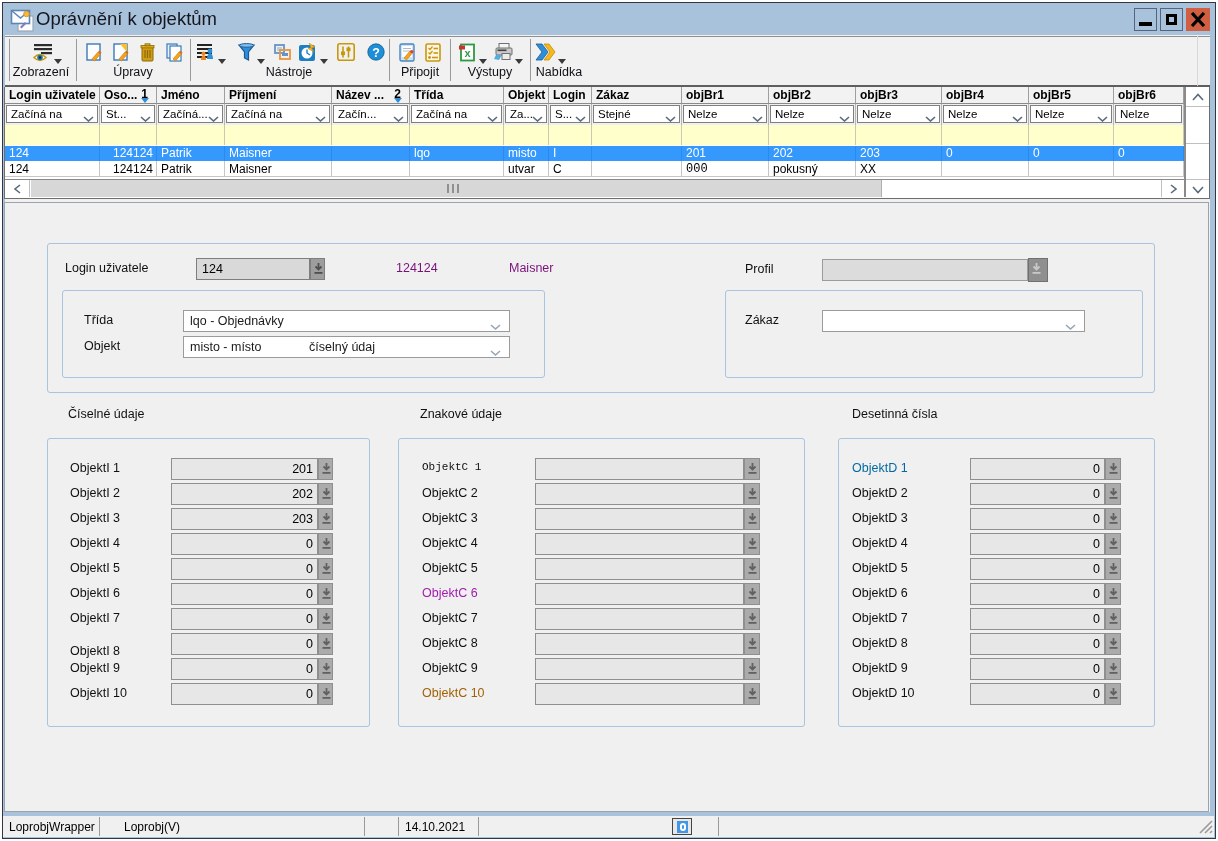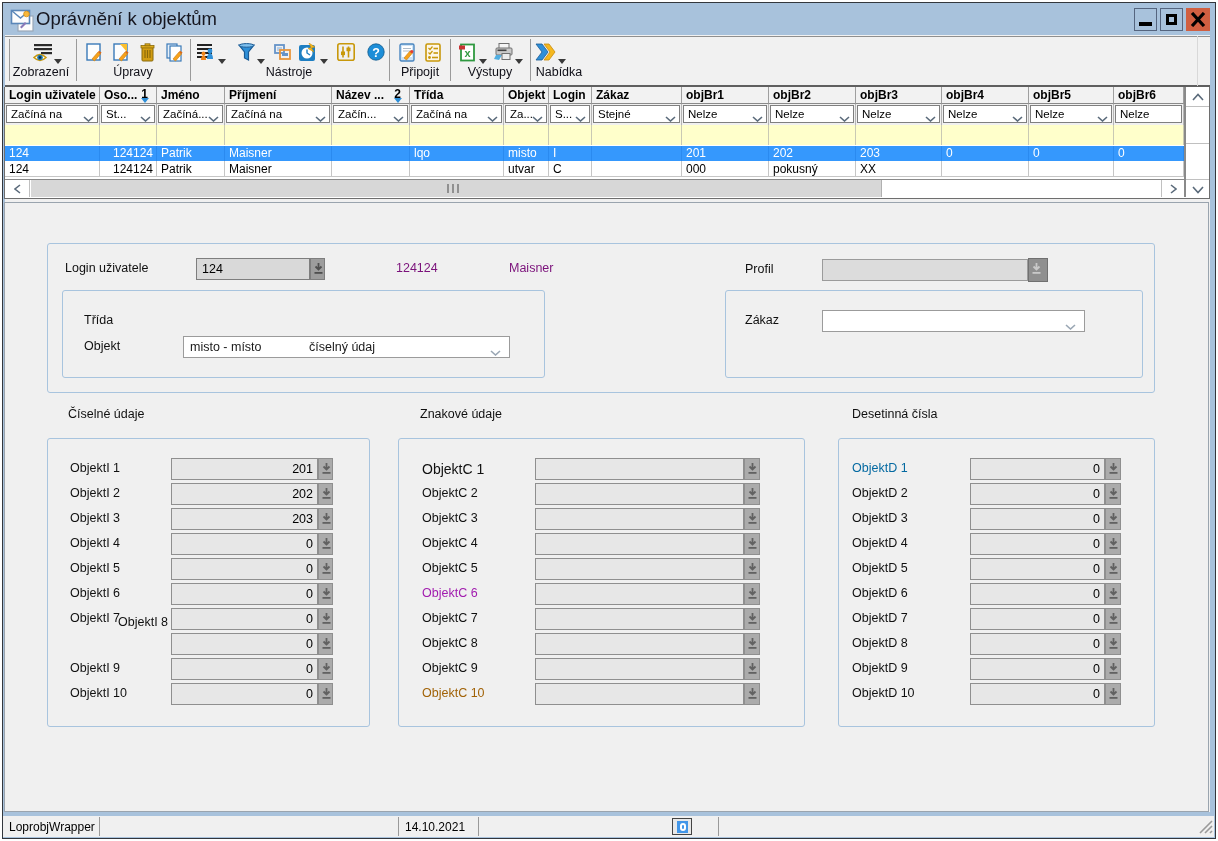--- a/index.html
+++ b/index.html
@@ -319,21 +319,21 @@
 <div class="grow">
 <div class="wcell" style="width:95px;">124</div>
 <div class="wcell" style="width:57px;text-align:right;">124124</div>
 <div class="wcell" style="width:68px;">Patrik</div>
 <div class="wcell" style="width:107px;">Maisner</div>
 <div class="wcell" style="width:78px;"></div>
 <div class="wcell" style="width:94px;"></div>
 <div class="wcell" style="width:45px;">utvar</div>
 <div class="wcell" style="width:43px;">C</div>
 <div class="wcell" style="width:90px;"></div>
-<div class="wcell" style="width:87px;">000</div>
+<div class="wcell" style="width:87px;font-family:Liberation Mono, monospace;">000</div>
 <div class="wcell" style="width:87px;">pokusný</div>
 <div class="wcell" style="width:86px;">XX</div>
 <div class="wcell" style="width:87px;"></div>
 <div class="wcell" style="width:85px;"></div>
 <div class="wcell" style="width:70px;"></div>
 </div>
 </div>
 <div class="abs" style="left:0;top:92px;width:1179px;height:17px;background:#fff;border-top:1px solid #8a8a8a">
 <div class="abs" style="left:0;top:0;width:25px;height:17px;border-right:1px solid #c0c0c0;text-align:center"><svg style="margin-top:4px" width="7" height="10" viewBox="0 0 7 10">
               <polyline points="6,1 1,5 6,9" fill="none" stroke="#5a6a7a" stroke-width="1.6"></polyline>
@@ -378,41 +378,44 @@
 <div class="lbl" style="left:740px;top:59px;color:#101010;font-size:12.5px;">Profil</div>
 <div class="abs" style="left:817px;top:56px;width:206px;height:22px;background:#dcdcdc;border:1px solid #9b9b9b"></div>
 <div class="spinbtn" style="left:1023px;top:55px;width:20px;height:24px;background:#8f8f8f;border-color:#707070">
           <svg style="position:absolute;left:2px;top:4px" width="11" height="13" viewBox="0 0 11 13">
             <path d="M5.5 0 L5.5 6 M2.5 3.5 L5.5 6.5 L8.5 3.5" stroke="#c9c9c9" stroke-width="1.8" fill="none"></path>
             <rect x="1.5" y="9" width="8" height="1.8" fill="#c9c9c9"></rect>
           </svg>
         </div>
 <div class="lbl" style="left:79px;top:110px;color:#101010;font-size:12.5px;">Třída</div>
 <div class="lbl" style="left:79px;top:136px;color:#101010;font-size:12.5px;">Objekt</div>
+<div class="ddown" style="left:178px;top:107px;width:327px">lqo - Objednávky<span class="abs" style="right:8px;top:8px"><svg width="11" height="6" viewBox="0 0 11 6">
+              <polyline points="1,1 5.5,5 10,1" fill="none" stroke="#9aa7b4" stroke-width="1.6"></polyline>
+            </svg></span></div>
 <div class="ddown" style="left:178px;top:133px;width:327px">misto - místo<span class="abs" style="left:125px;top:3px">číselný údaj</span><span class="abs" style="right:8px;top:8px"><svg width="11" height="6" viewBox="0 0 11 6">
               <polyline points="1,1 5.5,5 10,1" fill="none" stroke="#9aa7b4" stroke-width="1.6"></polyline>
             </svg></span></div>
 <div class="lbl" style="left:740px;top:110px;color:#101010;font-size:12.5px;">Zákaz</div>
 <div class="ddown" style="left:817px;top:107px;width:263px">
           <span class="abs" style="right:8px;top:8px"><svg width="11" height="6" viewBox="0 0 11 6">
               <polyline points="1,1 5.5,5 10,1" fill="none" stroke="#9aa7b4" stroke-width="1.6"></polyline>
             </svg></span>
         </div>
 <div class="lbl" style="left:63px;top:204px;color:#101010;font-size:12.5px;">Číselné údaje</div>
 <div class="lbl" style="left:415px;top:204px;color:#101010;font-size:12.5px;">Znakové údaje</div>
 <div class="lbl" style="left:847px;top:204px;color:#101010;font-size:12.5px;">Desetinná čísla</div>
 <div class="lbl" style="left:65px;top:258px;color:#101010;font-size:12.5px;">ObjektI 1</div>
 <div class="spininp" style="left:166px;top:255px;width:147px">201</div>
 <div class="spinbtn" style="left:313px;top:255px">
           <svg style="position:absolute;left:2px;top:4px" width="11" height="13" viewBox="0 0 11 13">
             <path d="M5.5 0 L5.5 6 M2.5 3.5 L5.5 6.5 L8.5 3.5" stroke="#616161" stroke-width="1.8" fill="none"></path>
             <rect x="1.5" y="9" width="8" height="1.8" fill="#616161"></rect>
           </svg>
         </div>
-<div class="lbl" style="left:417px;top:258px;color:#101010;font-size:14px;">ObjektC 1</div>
+<div class="lbl" style="left:417px;top:258px;color:#101010;font-size:11px;font-family:Liberation Mono, monospace;">ObjektC 1</div>
 <div class="spininp" style="left:530px;top:255px;width:209px"></div>
 <div class="spinbtn" style="left:739px;top:255px;width:16px">
           <svg style="position:absolute;left:2px;top:4px" width="11" height="13" viewBox="0 0 11 13">
             <path d="M5.5 0 L5.5 6 M2.5 3.5 L5.5 6.5 L8.5 3.5" stroke="#616161" stroke-width="1.8" fill="none"></path>
             <rect x="1.5" y="9" width="8" height="1.8" fill="#616161"></rect>
           </svg>
         </div>
 <div class="lbl" style="left:847px;top:258px;color:#0369a1;font-size:12.5px;">ObjektD 1</div>
 <div class="spininp" style="left:965px;top:255px;width:135px">0</div>
 <div class="spinbtn" style="left:1100px;top:255px;width:16px">
@@ -558,21 +561,21 @@
           </svg>
         </div>
 <div class="lbl" style="left:847px;top:408px;color:#101010;font-size:12.5px;">ObjektD 7</div>
 <div class="spininp" style="left:965px;top:405px;width:135px">0</div>
 <div class="spinbtn" style="left:1100px;top:405px;width:16px">
           <svg style="position:absolute;left:2px;top:4px" width="11" height="13" viewBox="0 0 11 13">
             <path d="M5.5 0 L5.5 6 M2.5 3.5 L5.5 6.5 L8.5 3.5" stroke="#616161" stroke-width="1.8" fill="none"></path>
             <rect x="1.5" y="9" width="8" height="1.8" fill="#616161"></rect>
           </svg>
         </div>
-<div class="lbl" style="left:65px;top:412px;color:#101010;font-size:12.5px;margin-left:48px;">ObjektI 8</div>
+<div class="lbl" style="left:65px;top:441px;color:#101010;font-size:12.5px;">ObjektI 8</div>
 <div class="spininp" style="left:166px;top:430px;width:147px">0</div>
 <div class="spinbtn" style="left:313px;top:430px">
           <svg style="position:absolute;left:2px;top:4px" width="11" height="13" viewBox="0 0 11 13">
             <path d="M5.5 0 L5.5 6 M2.5 3.5 L5.5 6.5 L8.5 3.5" stroke="#616161" stroke-width="1.8" fill="none"></path>
             <rect x="1.5" y="9" width="8" height="1.8" fill="#616161"></rect>
           </svg>
         </div>
 <div class="lbl" style="left:417px;top:433px;color:#101010;font-size:12.5px;">ObjektC 8</div>
 <div class="spininp" style="left:530px;top:430px;width:209px"></div>
 <div class="spinbtn" style="left:739px;top:430px;width:16px">
@@ -634,20 +637,21 @@
 <div class="spinbtn" style="left:1100px;top:480px;width:16px">
           <svg style="position:absolute;left:2px;top:4px" width="11" height="13" viewBox="0 0 11 13">
             <path d="M5.5 0 L5.5 6 M2.5 3.5 L5.5 6.5 L8.5 3.5" stroke="#616161" stroke-width="1.8" fill="none"></path>
             <rect x="1.5" y="9" width="8" height="1.8" fill="#616161"></rect>
           </svg>
         </div>
 </div>
 </div>
 <div id="status">
 <div class="scellb" style="left:0px;width:97px;">LoprobjWrapper</div>
+<div class="scellb" style="left:115px;width:247px;">Loprobj(V)</div>
 <div class="scellb" style="left:362px;width:34px;"></div>
 <div class="scellb" style="left:396px;width:80px;">14.10.2021</div>
 <div class="scellb" style="left:476px;width:240px;"></div>
 <div class="scellb" style="left:716px;width:480px;border-right:none;"></div>
 <div class="abs" style="left:669px;top:2px;width:20px;height:17px;background:#e8e8e8;border:1px solid #444">
         <div class="abs" style="left:4px;top:2px;width:11px;height:12px;background:#4296e8">
           <div class="abs" style="left:2.5px;top:2px;width:6px;height:8px;border:2px solid #fff;border-radius:3px"></div>
         </div>
       </div>
 <svg class="abs" style="right:1px;top:4px" width="14" height="14" viewBox="0 0 14 14">

